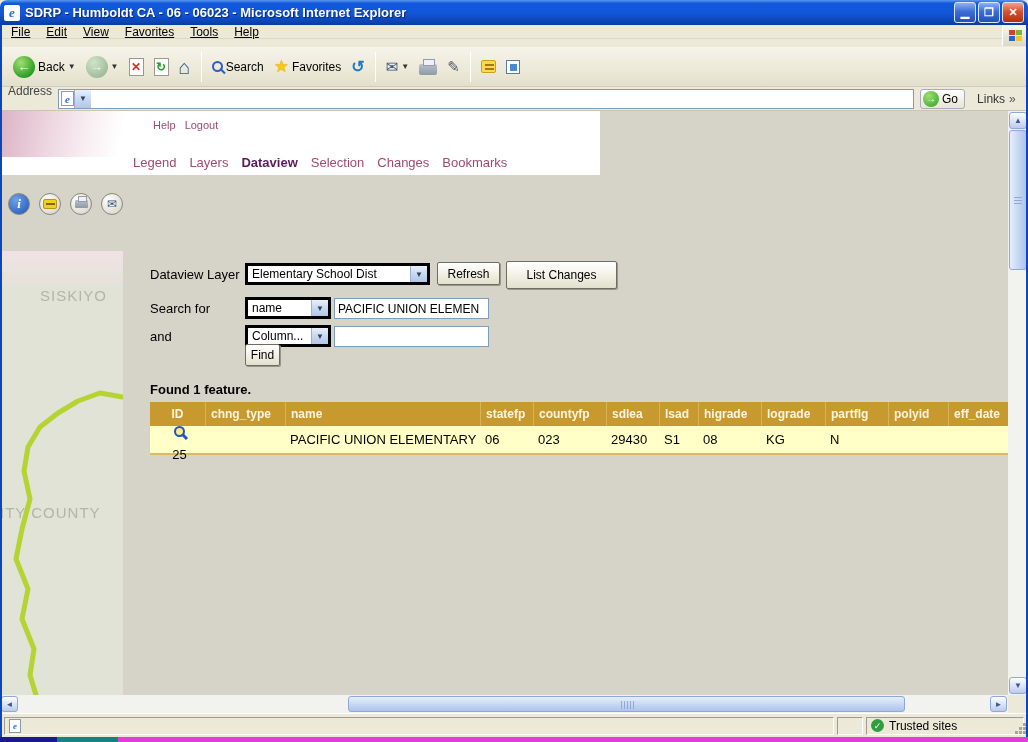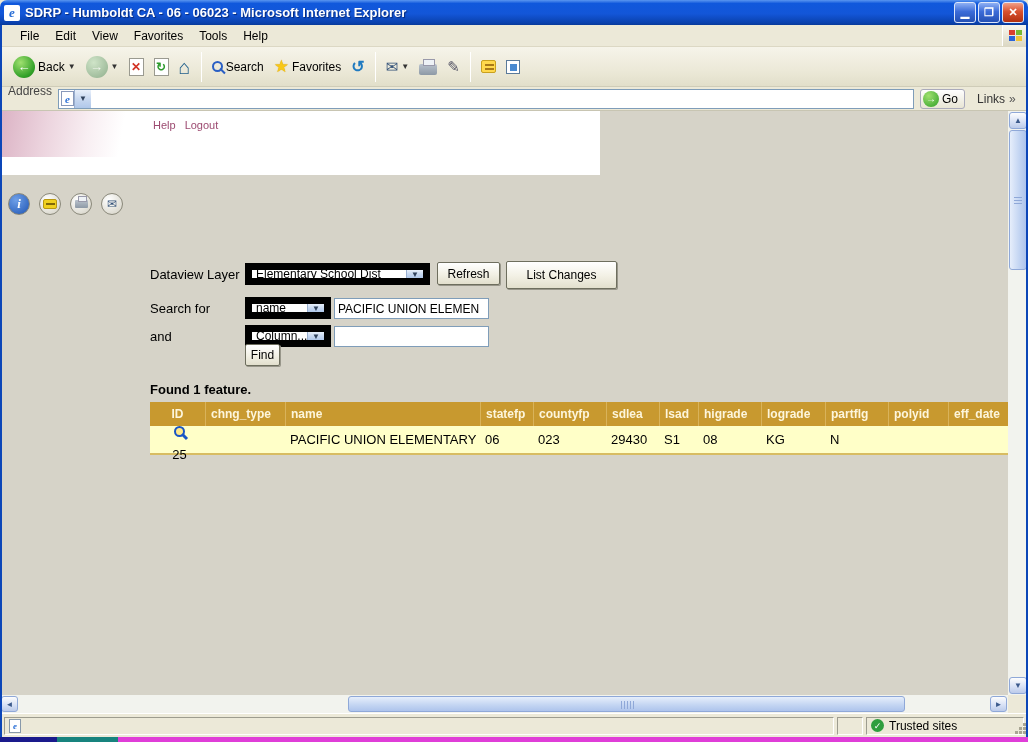--- a/index.html
+++ b/index.html
@@ -14,22 +14,22 @@
   .ie-ico { width:16px; height:16px; background:#fff; border-radius:2px; color:#2a6fd6;
     font:bold italic 13px "Liberation Serif", serif; display:flex; align-items:center; justify-content:center; }
   .title-text { color:#fff; font-weight:bold; font-size:13px; text-shadow:1px 1px 1px #04287a;
     margin-left:5px; flex:1; white-space:nowrap; overflow:hidden; }
   .winbtn { width:22px; height:21px; border-radius:3px; border:1px solid #dce6fa; margin-left:2px;
     display:flex; align-items:center; justify-content:center; color:#fff; font-size:11px; font-weight:bold;
     background:linear-gradient(180deg,#8fb0f4,#3c6cd8 45%,#2450b4); }
   .winbtn.close { background:linear-gradient(180deg,#f0a088,#d9512f 45%,#b23010); }
 
   
-  .menubar { position:absolute; left:0; top:25px; width:1028px; height:22px; background:#ece9d8;
-    display:flex; align-items:center; padding-left:12px; border-bottom:1px solid #dcd8c4; }
+  .menubar { position:absolute; left:0; top:25px; width:1028px; height:14px; background:#ece9d8;
+    display:flex; align-items:center; padding-left:3px; border-bottom:1px solid #dcd8c4;text-decoration:underline; }
   .menu-item { padding:2px 8px; font-size:12px; color:#000; }
   .win-logo { position:absolute; right:0; top:0; width:26px; height:21px;
     background:linear-gradient(180deg,#f8f7f0,#dcd8c4); border-left:1px solid #fff;
     display:flex; align-items:center; justify-content:center; }
   .flag { width:14px; height:12px; display:grid; grid-template-columns:6px 6px; grid-template-rows:5px 5px; gap:1px; }
   .flag span:nth-child(1){background:#d93f2e}.flag span:nth-child(2){background:#77b832}
   .flag span:nth-child(3){background:#2a64d9}.flag span:nth-child(4){background:#efc437}
 
   
   .toolbar { position:absolute; left:0; top:47px; width:1028px; height:40px;
@@ -102,21 +102,21 @@
   .printer-sm::before { content:''; position:absolute; left:3px; top:-4px; width:7px; height:4px; background:#eef2f6; border:1px solid #99a; }
   .env-sm { font-size:12px; color:#36547a; }
 
   .map { position:absolute; left:0; top:140px; width:123px; height:444px; background:#e0e3d5; overflow:hidden; }
   .map::before { content:''; position:absolute; left:0; top:0; width:123px; height:42px;
     background:linear-gradient(180deg,rgba(244,226,232,0.85),rgba(244,226,232,0)); }
   .map-label { position:absolute; font-size:15px; letter-spacing:1px; color:#b2b6a8; white-space:nowrap; }
   .map svg { position:absolute; left:0; top:0; }
 
   .flabel { position:absolute; font-size:13px; color:#000; }
-  .xsel { position:absolute; height:22px; background:#fff; border:7px solid #000000; font-size:12px;
+  .xsel { position:absolute; height:22px; background:#fff; border:3px solid #000000; font-size:12px;
     display:flex; align-items:center; }
   .sel-text { flex:1; padding-left:4px; white-space:nowrap; overflow:hidden; }
   .sel-btn { width:17px; height:100%; background:linear-gradient(180deg,#e8f0fb,#c8d8f0 50%,#b0c8ea);
     border-left:1px solid #9ab0d0; display:flex; align-items:center; justify-content:center; font-size:8px; color:#30425c; }
   .xbtn { position:absolute; background:linear-gradient(180deg,#ffffff,#f2f0e4 55%,#e2dfcd);
     border:1px solid #6e6e5e; border-radius:2px; box-shadow:1px 1px 0 #98968a;
     font-size:12px; color:#000; display:flex; align-items:center; justify-content:center; cursor:pointer; }
   .txt { position:absolute; border:1px solid #7f9db9; height:21px; font:12px "Liberation Sans", sans-serif; padding:0 3px; background:#fff; }
   .found { position:absolute; left:150px; top:271px; font-size:13px; font-weight:bold; color:#000; }
 
@@ -283,35 +283,50 @@
   </div>
 
   <div class="page">
 
     <div class="white-band">
       <div class="swoosh"></div>
       <div class="header-links">
         <a>Help</a>
         <a>Logout</a>
       </div>
+      <div class="nav-row">
+        <a class="nav-link">Legend</a>
+        <a class="nav-link">Layers</a>
+        <a class="nav-link active">Dataview</a>
+        <a class="nav-link">Selection</a>
+        <a class="nav-link">Changes</a>
+        <a class="nav-link">Bookmarks</a>
+      </div>
     </div>
 
     <div class="tool-icons">
       <div class="round-btn info">i</div>
       <div class="round-btn">
         <span class="wms-g"></span>
       </div>
       <div class="round-btn">
         <span class="printer-sm"></span>
       </div>
       <div class="round-btn">
         <span class="env-sm">✉</span>
       </div>
     </div>
 
+    <div class="map">
+      <svg width="123" height="444" viewBox="0 0 123 444">
+        <polyline points="123,146 100,142 78,150 58,162 40,176 28,196 24,220 30,248 22,278 16,308 28,338 22,368 34,398 30,424 36,444" fill="none" stroke="#b5d333" stroke-width="5" stroke-linejoin="round" stroke-linecap="round"></polyline>
+      </svg>
+      <span class="map-label" style="left:40px; top:36px;">SISKIYO</span>
+      <span class="map-label" style="left:0px; top:253px;">ITY COUNTY</span>
+    </div>
 
     <span class="flabel" style="left:150px; top:156px;">Dataview Layer</span>
     <div class="xsel" style="left:245px; top:152px; width:185px;">
       <span class="sel-text">Elementary School Dist</span>
       <span class="sel-btn">▼</span>
     </div>
     <div class="xbtn" style="left:437px; top:151px; width:63px; height:23px;">Refresh</div>
     <div class="xbtn" style="left:506px; top:150px; width:111px; height:28px;">List Changes</div>
 
     <span class="flabel" style="left:150px; top:190px;">Search for</span>

